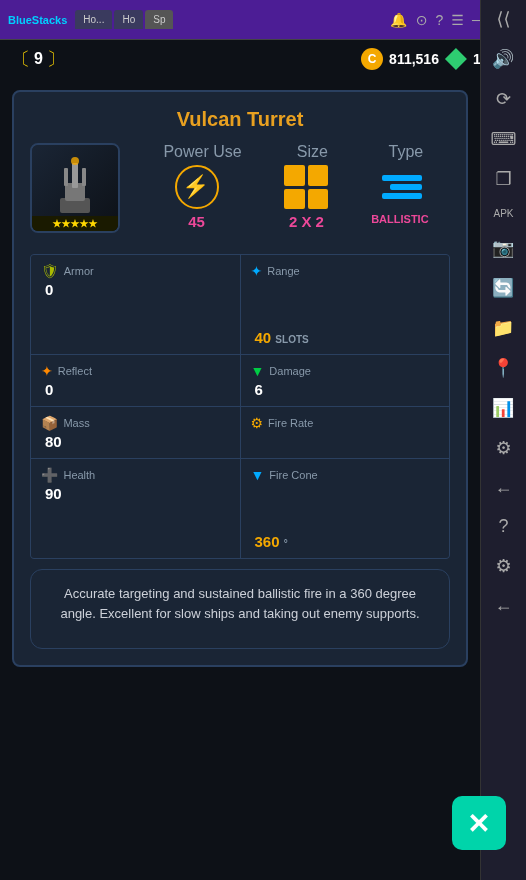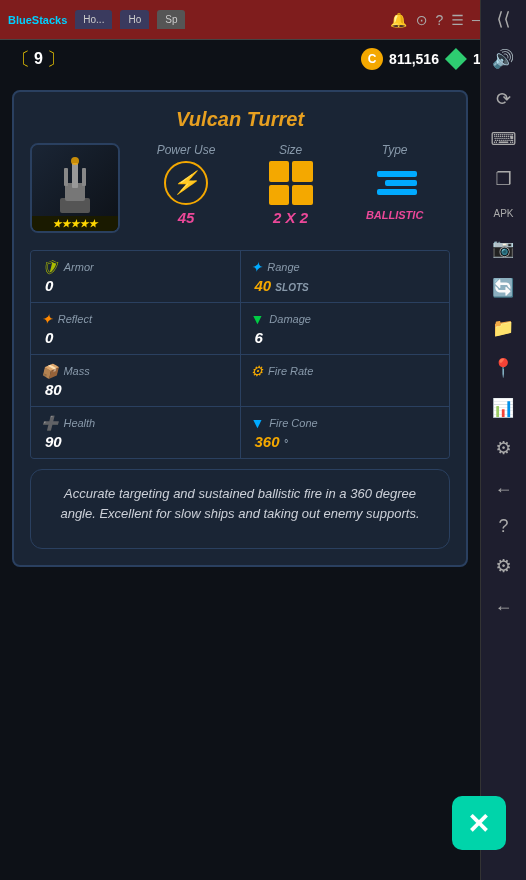--- a/index.html
+++ b/index.html
@@ -7,36 +7,36 @@
       width: 526px;
       height: 880px;
       background: #1a1a2e;
       font-family: Arial, sans-serif;
       overflow: hidden;
       position: relative;
     }
 
     
     .top-bar {
-      background: #7f1d1d;
+      background: #4c1d95;
       height: 40px;
       display: flex;
       align-items: center;
       padding: 12px 8px;
       border-bottom: 1px solid #444;
     }
     .bluestacks-logo {
       color: #00cfff;
       font-size: 11px;
       font-weight: bold;
       margin-right: 8px;
     }
     .top-tabs {
       display: flex;
-      gap: 8px;
+      gap: 2px;
       flex: 1;
     }
     .top-tab {
       background: #3a3a5e;
       color: #ccc;
       font-size: 10px;
       padding: 4px 8px;
       border-radius: 3px 3px 0 0;
       cursor: pointer;
     }
@@ -133,21 +133,20 @@
     }
 
     
     .main-content {
       position: absolute;
       left: 0;
       top: 78px;
       width: 480px;
       bottom: 0;
       background: #0d1117;
-      font-style: italic;
     }
 
     
     .card {
       background: #1a2535;
       border: 2px solid #2a4060;
       border-radius: 8px;
       margin: 12px;
       padding: 16px;
     }
@@ -168,21 +167,22 @@
       margin-bottom: 14px;
     }
     .spec-item {
       display: flex;
       flex-direction: column;
       align-items: center;
       gap: 4px;
     }
     .spec-label {
       color: #8899aa;
-      font-size: 12px;
+      font-size: 16px;
+      margin-left: 12px;
     }
     .spec-icon-circle {
       width: 44px; height: 44px;
       border: 2px solid #f4a800;
       border-radius: 50%;
       display: flex; align-items: center; justify-content: center;
       color: #f4a800;
       font-size: 22px;
     }
     .spec-icon-grid {
@@ -251,21 +251,21 @@
     .stat-name {
       color: #8899aa;
       font-size: 11px;
     }
     .stat-value {
       color: #fff;
       font-size: 15px;
       font-weight: bold;
       padding-left: 4px;
     }
-    .stat-value.accent { color: #f4a800; }
+    .stat-value.accent { color: #f4a800; margin-top: 48px; }
     .stat-sub {
       color: #8899aa;
       font-size: 10px;
     }
 
     
     .description {
       background: #1a2535;
       border: 1px solid #2a4060;
       border-radius: 12px;

